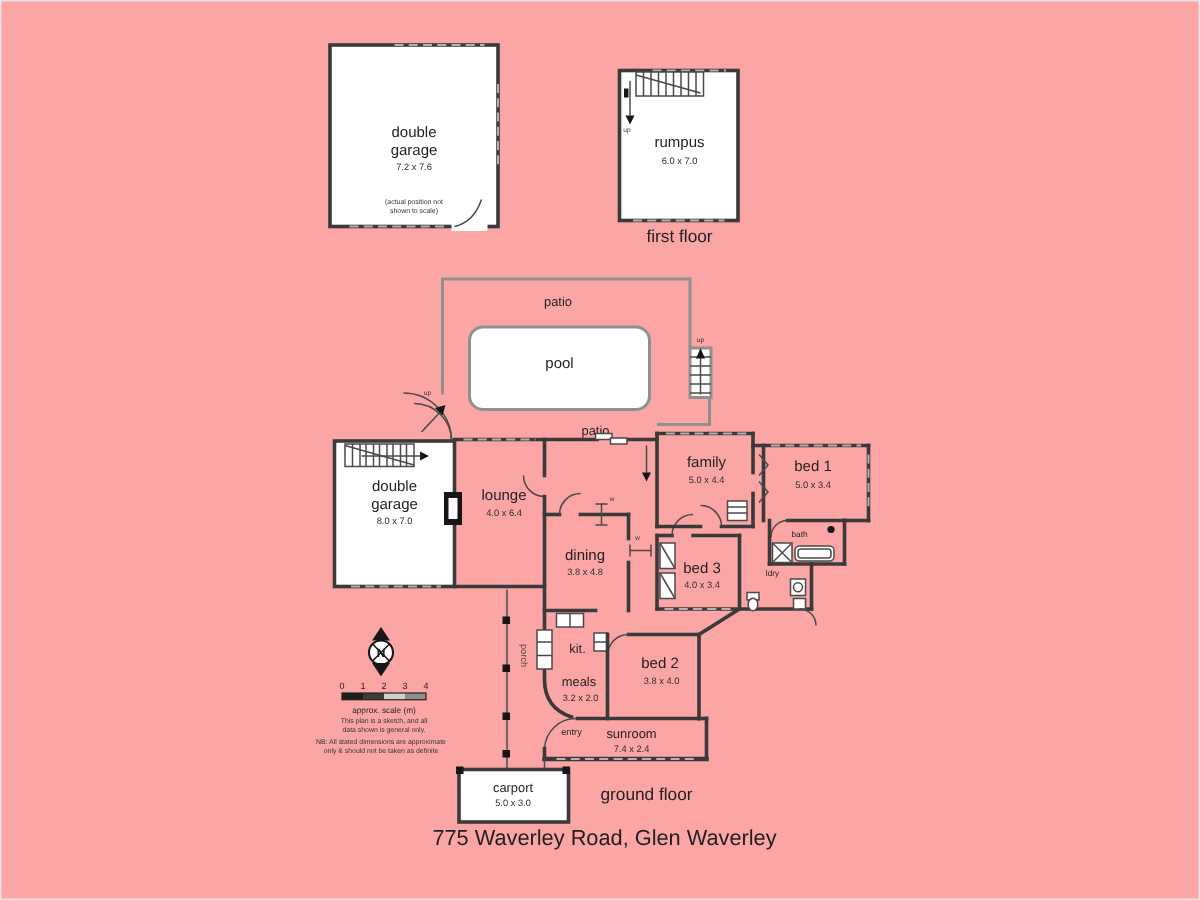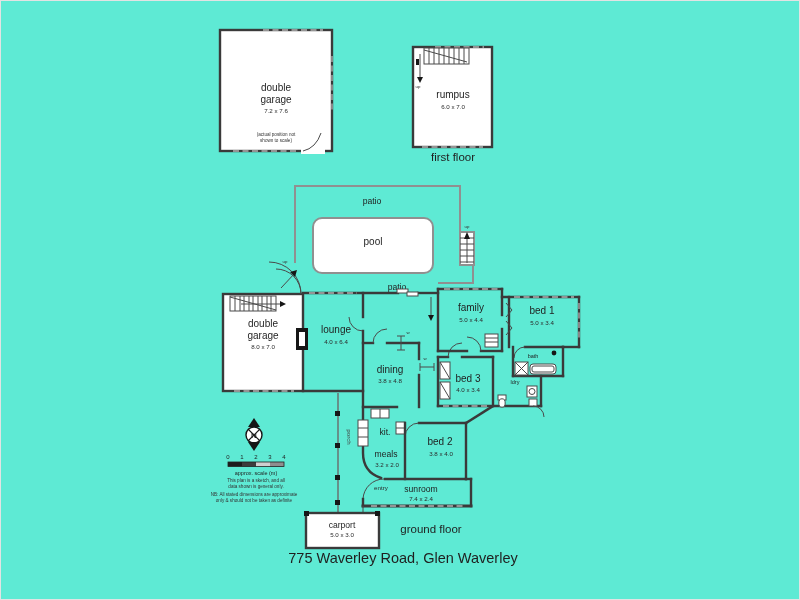--- a/index.html
+++ b/index.html
@@ -1,16 +1,16 @@
 <!DOCTYPE html>
 <html><head>
 <meta charset="utf-8">
 <style>
   html,body{margin:0;padding:0;background:#fff;}
-  .frame{position:relative;width:798px;height:598px;border:1px solid #e3e3e3;background:#5eead4;
+  .frame{position:relative;width:798px;height:598px;border:1px solid #e3e3e3;background:#fca5a5;
          font-family:"Liberation Sans",sans-serif;}
   svg{display:block;}
   text{font-family:"Liberation Sans",sans-serif;fill:#1f1f1f;text-anchor:middle;}
   .t-room{font-size:10px;}
   .t-room-sm{font-size:8.6px;}
   .t-dim{font-size:6.2px;fill:#2b2b2b;}
   .t-floor{font-size:11.5px;}
   .t-addr{font-size:14.5px;}
   .t-small{font-size:5.5px;}
   .t-note{font-size:4.6px;fill:#333;}

